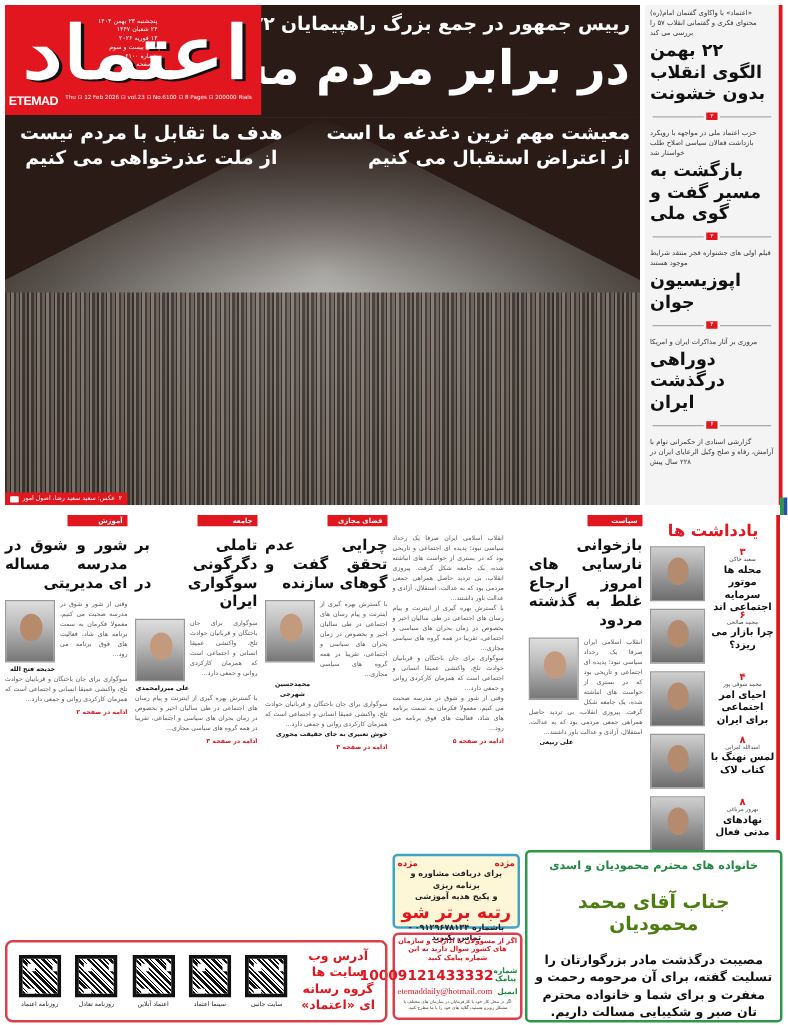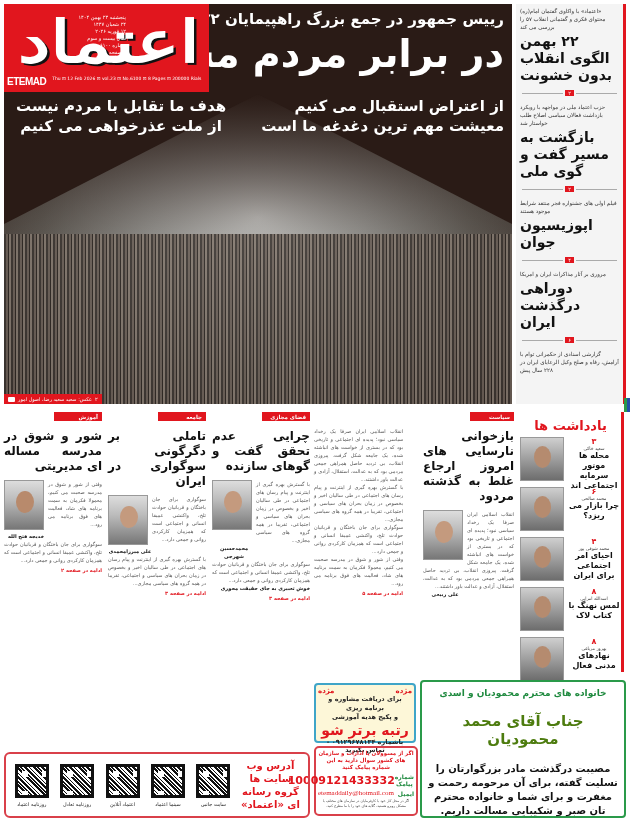--- a/index.html
+++ b/index.html
@@ -91,22 +91,22 @@
 <body>
 
 <div class="abs hero">
   <div class="hero-photo"></div>
   <div class="hero-crowd"></div>
   <div class="hero-mask"></div>
   <div class="hero-tri"></div>
   <div class="abs kicker">رییس جمهور در جمع بزرگ راهپیمایان ۲۲ بهمن :</div>
   <div class="abs headline">در برابر مردم مسوولیم</div>
   <div class="abs sub sub-r">
+    <div>معیشت مهم ترین دغدغه ما است</div>
     <div>از اعتراض استقبال می کنیم</div>
-    <div>معیشت مهم ترین دغدغه ما است</div>
   </div>
   <div class="abs sub sub-l">
     <div>هدف ما تقابل با مردم نیست</div>
     <div>از ملت عذرخواهی می کنیم</div>
   </div>
 </div>
 <div class="abs caption-bar">
   <span>۲</span>
   <span>عکس: سعید سعید رضا، اصول امور</span>
   <span class="camera"></span>

